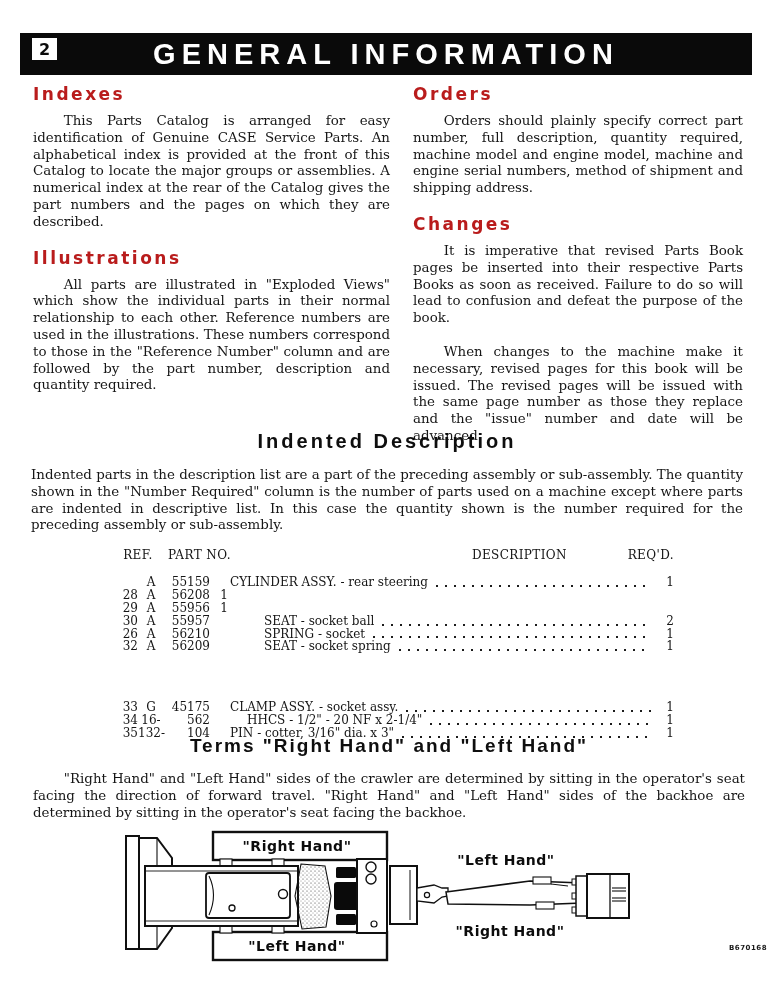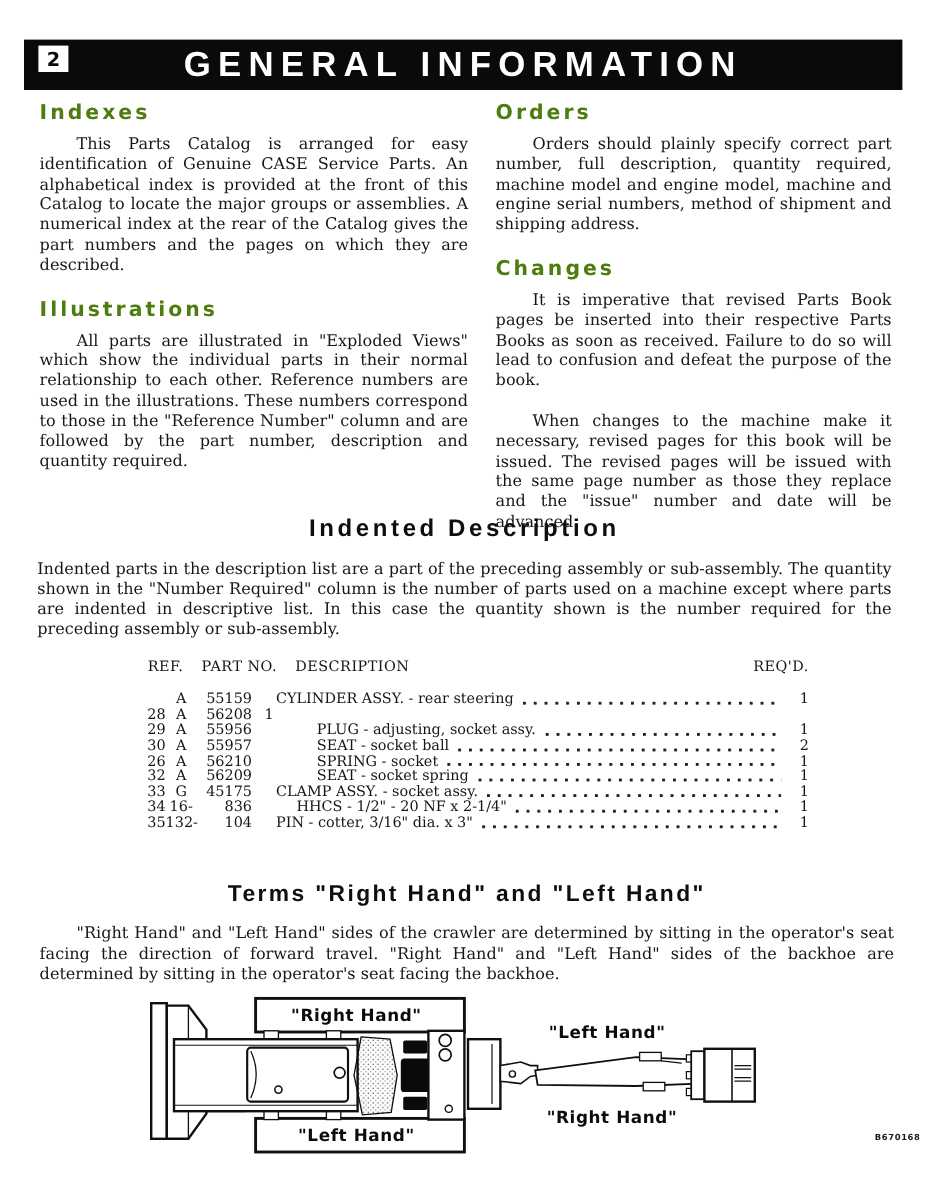--- a/index.html
+++ b/index.html
@@ -22,21 +22,21 @@
     position:absolute; left:0; top:0; width:100%; height:54px;
     text-align:center; line-height:42px; color:#ffffff;
     font-family:"Liberation Sans", sans-serif; font-weight:700;
     font-size:29px; letter-spacing:6px;
   }
   
   .col-left  { position:absolute; left:33px;  top:84px; width:357px; }
   .col-right { position:absolute; left:413px; top:84px; width:330px; }
   h2.sec {
     margin:0 0 9px 0; font-family:"DejaVu Sans", sans-serif; font-weight:700;
-    font-size:17px; letter-spacing:2.5px; color:#4d7c0f;
+    font-size:17px; letter-spacing:2.5px; color:#b91c1c;
   }
   p.body {
     margin:0 0 17px 0; font-size:13.4px; line-height:16.8px;
     text-align:justify; text-indent:2.3em; color:#161616;
   }
   p.body.noindent { text-indent:0; }
   p.tight { margin-bottom:6px; }
   .gap-top { margin-top:11px; }
   
   .center-sec { position:absolute; left:31px; width:712px; }
@@ -46,21 +46,21 @@
   }
   .center-sec p { margin:0; }
   
   .parts-table {
     position:absolute; left:108px; top:549px; width:566px;
     font-size:12px; line-height:12.9px; color:#151515;
   }
   .t-head { display:flex; margin-bottom:14px; letter-spacing:0.4px; }
   .h-ref  { width:60px; text-align:center; }
   .h-part { width:78px; }
-  .h-desc { flex:1; text-align:left; padding-right:55px; }
+  .h-desc { flex:1; text-align:right; padding-right:55px; }
   .h-req  { width:52px; text-align:right; }
   .t-row  { display:flex; align-items:baseline; }
   .c-ref    { width:30px; text-align:right; }
   .c-prefix { width:26px; text-align:center; }
   .c-part   { width:46px; text-align:right; }
   .c-desc   { flex:1; display:flex; align-items:baseline; padding-left:20px; }
   .d-text   { white-space:nowrap; }
   .leader {
     flex:1; min-width:14px; height:4px; align-self:flex-end;
     margin:0 5px 1px 7px;
@@ -134,24 +134,20 @@
         <div class="t-row">
           <span class="c-ref">28</span>
           <span class="c-prefix">A</span>
           <span class="c-part">56208</span>
           <span class="c-req">1</span>
         </div>
         <div class="t-row">
           <span class="c-ref">29</span>
           <span class="c-prefix">A</span>
           <span class="c-part">55956</span>
-          <span class="c-desc">
-            <span class="d-text" style="padding-left: 34px;">PLUG - adjusting, socket assy.</span>
-            <span class="leader"></span>
-          </span>
           <span class="c-req">1</span>
         </div>
         <div class="t-row">
           <span class="c-ref">30</span>
           <span class="c-prefix">A</span>
           <span class="c-part">55957</span>
           <span class="c-desc">
             <span class="d-text" style="padding-left: 34px;">SEAT - socket ball</span>
             <span class="leader"></span>
           </span>
@@ -175,29 +171,29 @@
             <span class="d-text" style="padding-left: 34px;">SEAT - socket spring</span>
             <span class="leader"></span>
           </span>
           <span class="c-req">1</span>
         </div>
         <div class="t-row">
           <span class="c-ref">33</span>
           <span class="c-prefix">G</span>
           <span class="c-part">45175</span>
           <span class="c-desc">
-            <span class="d-text" style="padding-left: 0px;">CLAMP ASSY. - socket assy.</span>
+            <span class="d-text" style="padding-left: 0px; margin-top: 48px;">CLAMP ASSY. - socket assy.</span>
             <span class="leader"></span>
           </span>
           <span class="c-req">1</span>
         </div>
         <div class="t-row">
           <span class="c-ref">34</span>
           <span class="c-prefix">16-</span>
-          <span class="c-part">836</span>
+          <span class="c-part">562</span>
           <span class="c-desc">
             <span class="d-text" style="padding-left: 17px;">HHCS - 1/2" - 20 NF x 2-1/4"</span>
             <span class="leader"></span>
           </span>
           <span class="c-req">1</span>
         </div>
         <div class="t-row">
           <span class="c-ref">35</span>
           <span class="c-prefix">132-</span>
           <span class="c-part">104</span>

